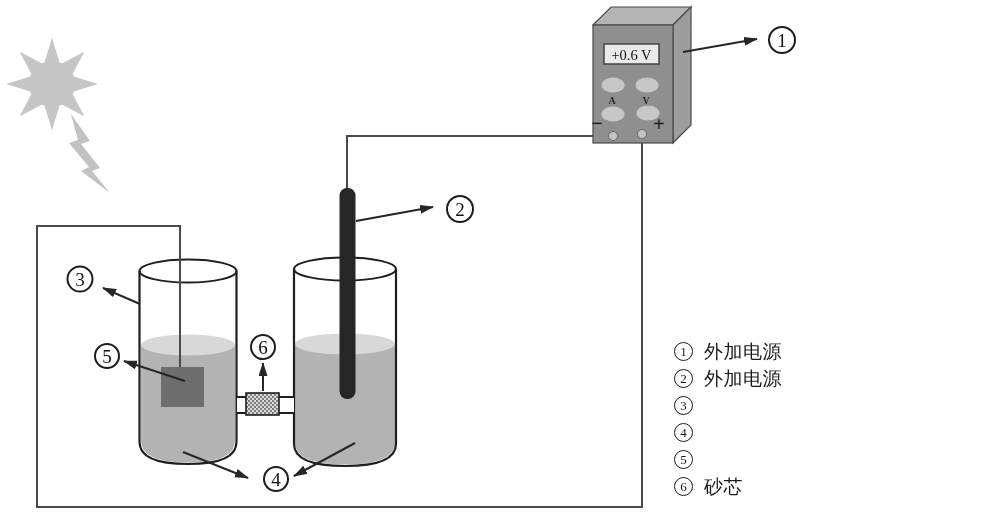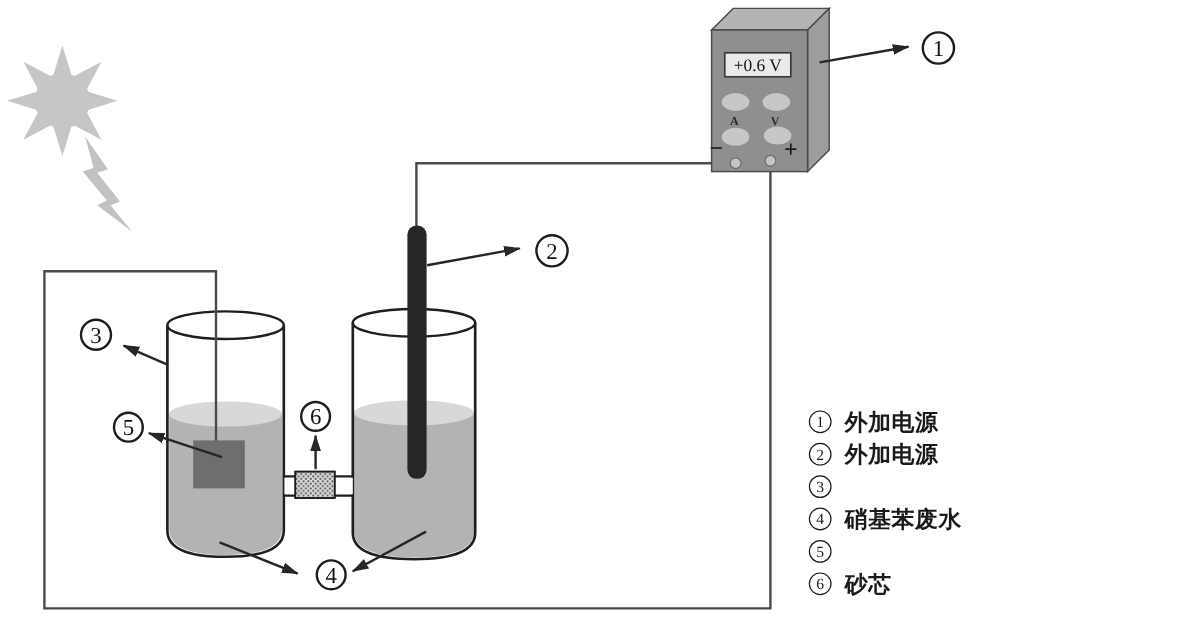--- a/index.html
+++ b/index.html
@@ -32,21 +32,21 @@
     justify-content: center;
     width: 17px;
     height: 17px;
     border: 1.6px solid #1a1a1a;
     border-radius: 50%;
     font-size: 13px;
     line-height: 1;
     margin-right: 11px;
     flex: 0 0 auto;
   }
-  .legend-text { letter-spacing: 0.5px; font-weight: bold; }
+  .legend-text { letter-spacing: 0.5px; }
   .legend-text sub.sub2 { font-size: 13px; line-height: 0; }
 
   svg text { font-family: "Liberation Serif", "DejaVu Serif", serif; }
   .callout-digit { font-size: 19px; fill: #111; }
   .ps-small-label { font-size: 10px; font-weight: bold; fill: #2a2a2a; }
   .ps-sign { font-size: 20px; font-weight: bold; fill: #1a1a1a; }
   .ps-display-text { font-size: 14.5px; fill: #111; }
 </style>
 </head>
 <body>
@@ -173,21 +173,20 @@
     </div>
     <div class="legend-row">
       <span class="legend-marker">2</span>
       <span class="legend-text">外加电源</span>
     </div>
     <div class="legend-row">
       <span class="legend-marker">3</span>
     </div>
     <div class="legend-row">
       <span class="legend-marker">4</span>
-      <span class="legend-text">硝基苯废水</span>
     </div>
     <div class="legend-row">
       <span class="legend-marker">5</span>
     </div>
     <div class="legend-row">
       <span class="legend-marker">6</span>
       <span class="legend-text">砂芯</span>
     </div>
   </div>
 

